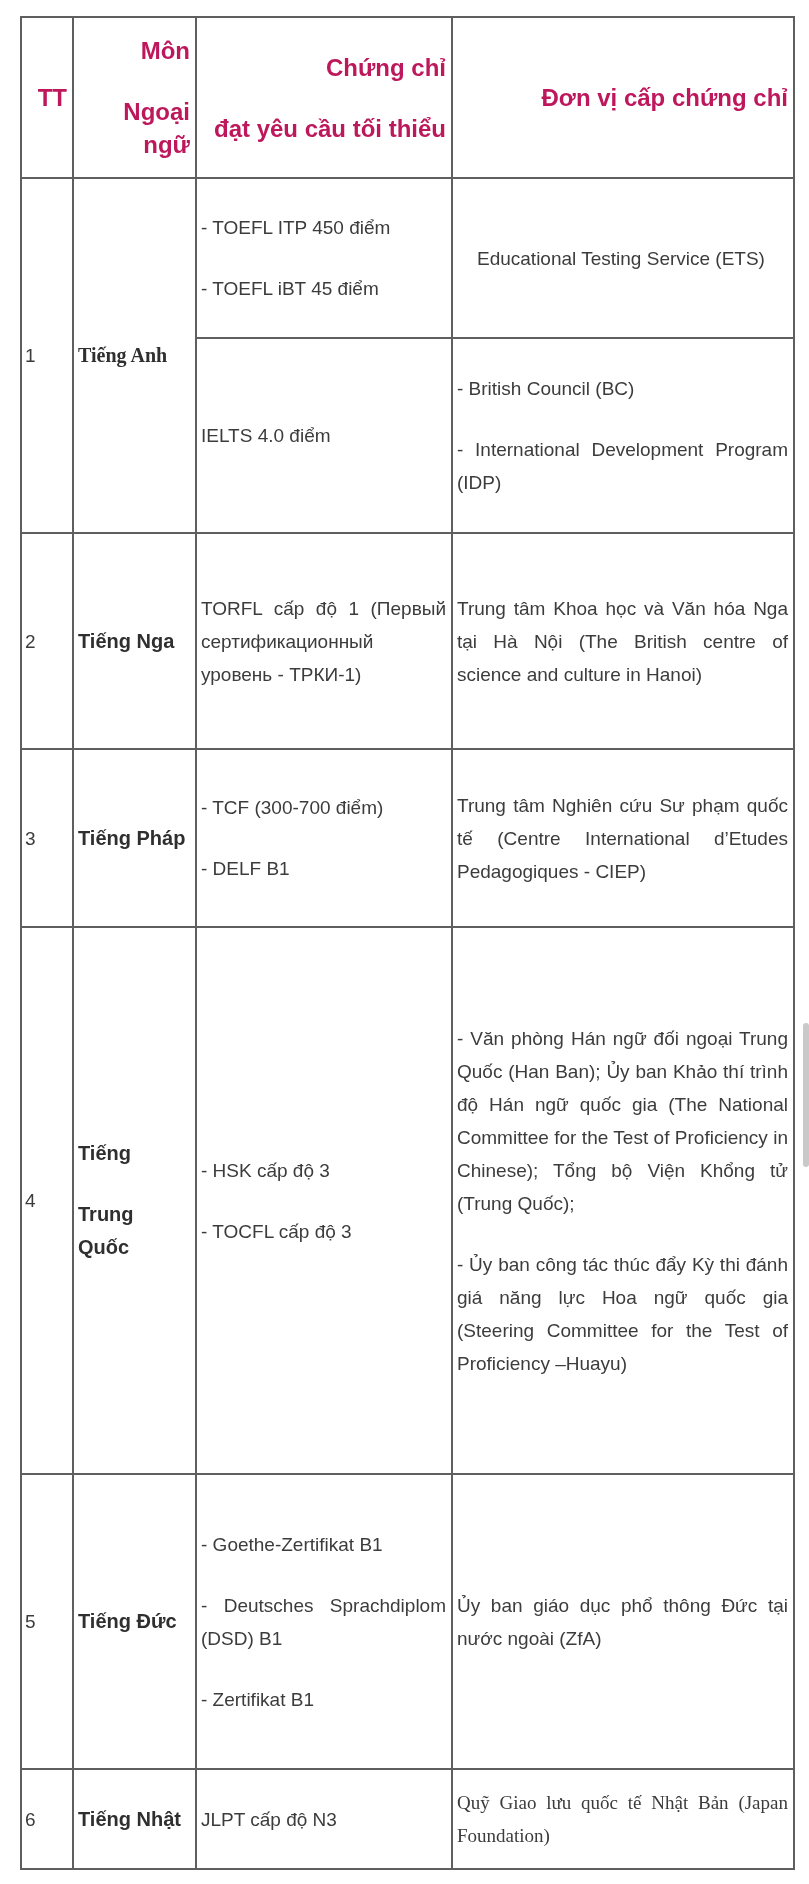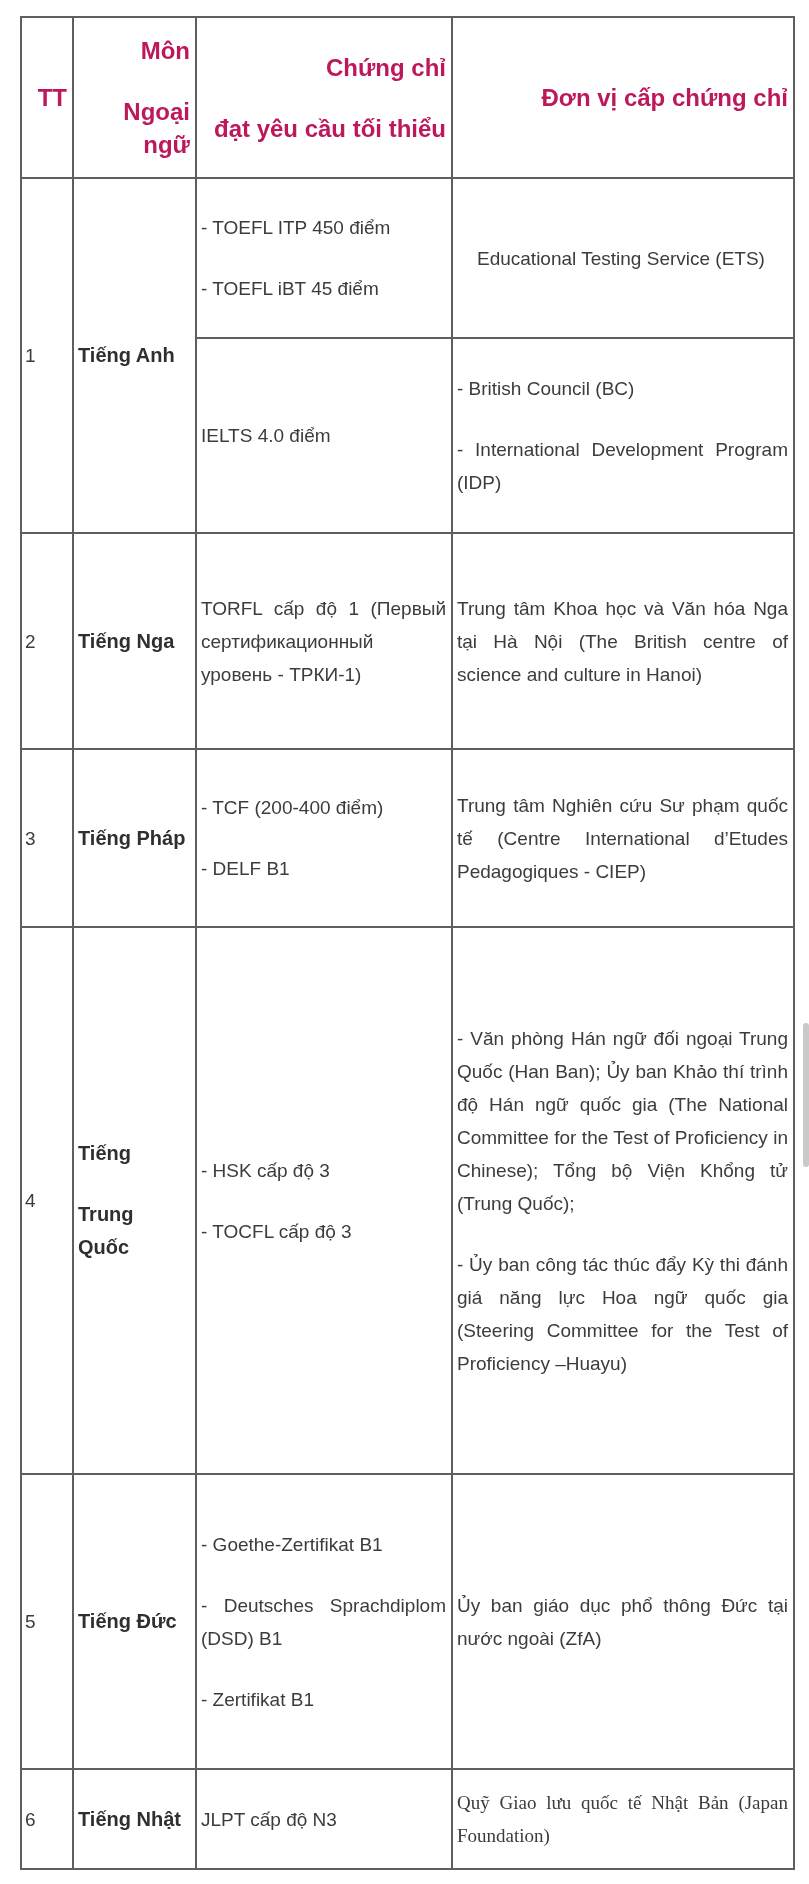--- a/index.html
+++ b/index.html
@@ -76,21 +76,21 @@
         </th>
       <th style="border-color: rgb(95, 95, 95);">
           <p>Chứng chỉ</p>
           <p>đạt yêu cầu tối thiểu</p>
         </th>
       <th style="border-color: rgb(95, 95, 95);">Đơn vị cấp chứng chỉ</th>
     </tr>
 
     <tr class="r1a">
       <td class="tt" rowspan="2" style="border-color: rgb(95, 95, 95);">1</td>
-      <td class="subject" rowspan="2" style="border-color: rgb(95, 95, 95);">
+      <td class="subject" rowspan="2" style="border-color: rgb(95, 95, 95); font-family: Liberation Serif, serif;">
           <p>Tiếng Anh</p>
         </td>
       <td style="border-color: rgb(95, 95, 95);">
           <p>- TOEFL ITP 450 điểm</p>
           <p>- TOEFL iBT 45 điểm</p>
         </td>
       <td style="border-color: rgb(95, 95, 95); padding-left: 24px;">
           <p>Educational Testing Service (ETS)</p>
         </td>
     </tr>
@@ -116,21 +116,21 @@
           <p>Trung tâm Khoa học và Văn hóa Nga tại Hà Nội (The British centre of science and culture in Hanoi)</p>
         </td>
     </tr>
 
     <tr class="r3">
       <td class="tt" style="border-color: rgb(95, 95, 95);">3</td>
       <td class="subject" style="border-color: rgb(95, 95, 95);">
           <p>Tiếng Pháp</p>
         </td>
       <td style="border-color: rgb(95, 95, 95);">
-          <p>- TCF (200-400 điểm)</p>
+          <p>- TCF (300-700 điểm)</p>
           <p>- DELF B1</p>
         </td>
       <td style="border-color: rgb(95, 95, 95);">
           <p>Trung tâm Nghiên cứu Sư phạm quốc tế (Centre International d’Etudes Pedagogiques - CIEP)</p>
         </td>
     </tr>
 
     <tr class="r4">
       <td class="tt" style="border-color: rgb(95, 95, 95);">4</td>
       <td class="subject" style="border-color: rgb(95, 95, 95);">

